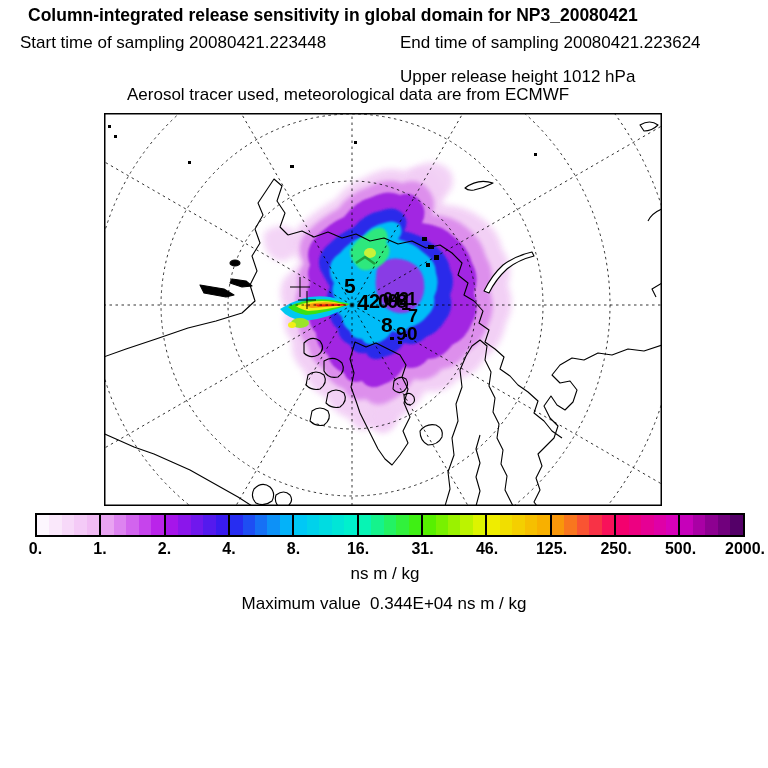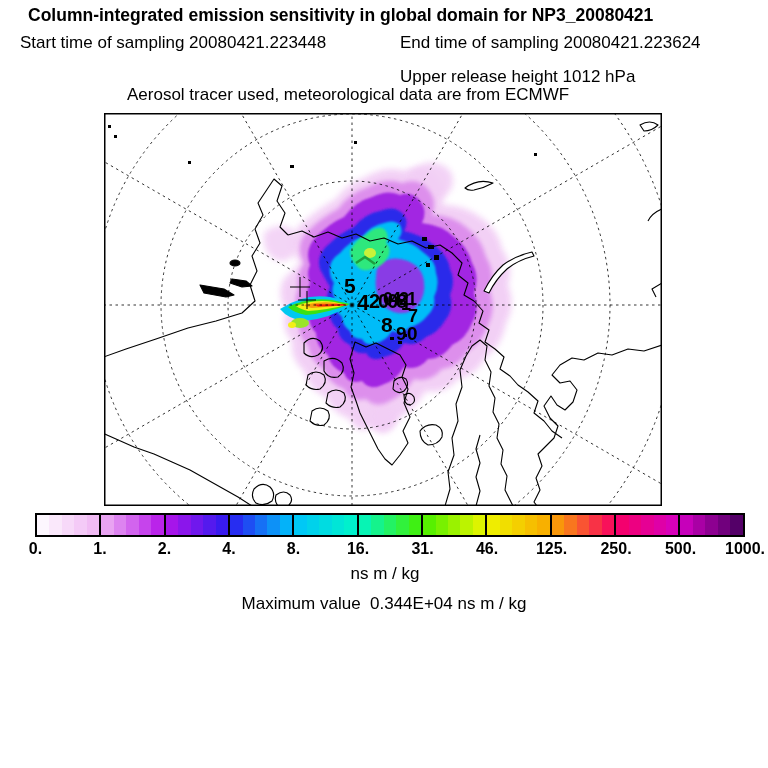--- a/index.html
+++ b/index.html
@@ -24,21 +24,21 @@
         font-size:17px;white-space:pre;}
   #maxval{position:absolute;left:384px;top:594px;transform:translateX(-50%);
         font-size:17px;white-space:pre;}
   svg text{font-family:"Liberation Sans", sans-serif;font-weight:700;fill:#000;}
 </style>
 </head>
 <body>
 
 <div id="page">
 
-  <div class="hdr bold" id="title">Column-integrated emission sensitivity in global domain for NP3_20080421</div>
+  <div class="hdr bold" id="title">Column-integrated release sensitivity in global domain for NP3_20080421</div>
   <div class="hdr" id="l2a">Start time of sampling 20080421.223448</div>
   <div class="hdr" id="l2b">End time of sampling 20080421.223624</div>
   <div class="hdr" id="l3b">Upper release height 1012 hPa</div>
   <div class="hdr" id="l4">Aerosol tracer used, meteorological data are from ECMWF</div>
 
   <div id="mapwrap">
   <svg width="558" height="393" viewBox="0 0 558 393">
     <defs>
       <clipPath id="frameclip">
             <rect x="1" y="1" width="556" height="391"></rect>
@@ -228,18 +228,18 @@
       <span class="tick" style="left: 100px;">1.</span>
       <span class="tick" style="left: 164.5px;">2.</span>
       <span class="tick" style="left: 229px;">4.</span>
       <span class="tick" style="left: 293.5px;">8.</span>
       <span class="tick" style="left: 358px;">16.</span>
       <span class="tick" style="left: 422.5px;">31.</span>
       <span class="tick" style="left: 487px;">46.</span>
       <span class="tick" style="left: 551.5px;">125.</span>
       <span class="tick" style="left: 616px;">250.</span>
       <span class="tick" style="left: 680.5px;">500.</span>
-      <span class="tick" style="left: 745px;">1000.</span>
+      <span class="tick" style="left: 745px;">2000.</span>
     </div>
   <div id="unit">ns m / kg</div>
   <div id="maxval">Maximum value  0.344E+04 ns m / kg</div>
 
 </div>
 
 </body></html>

